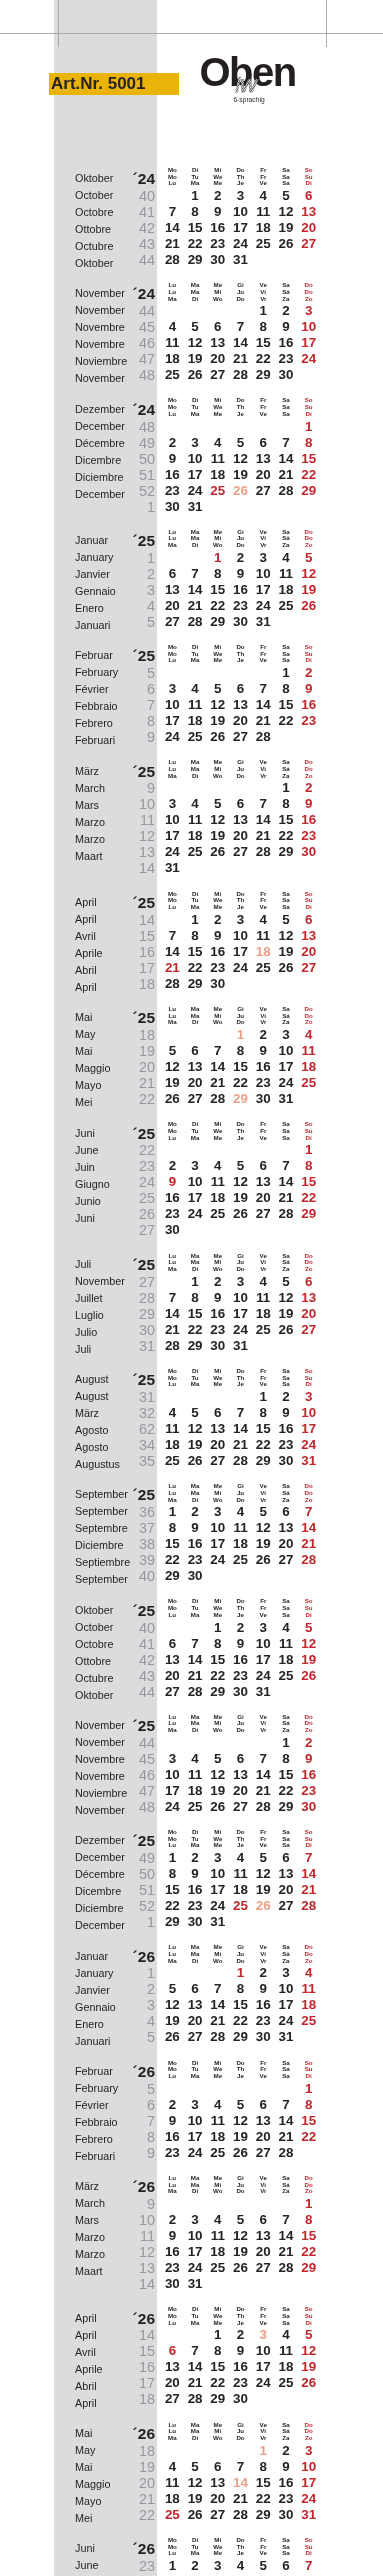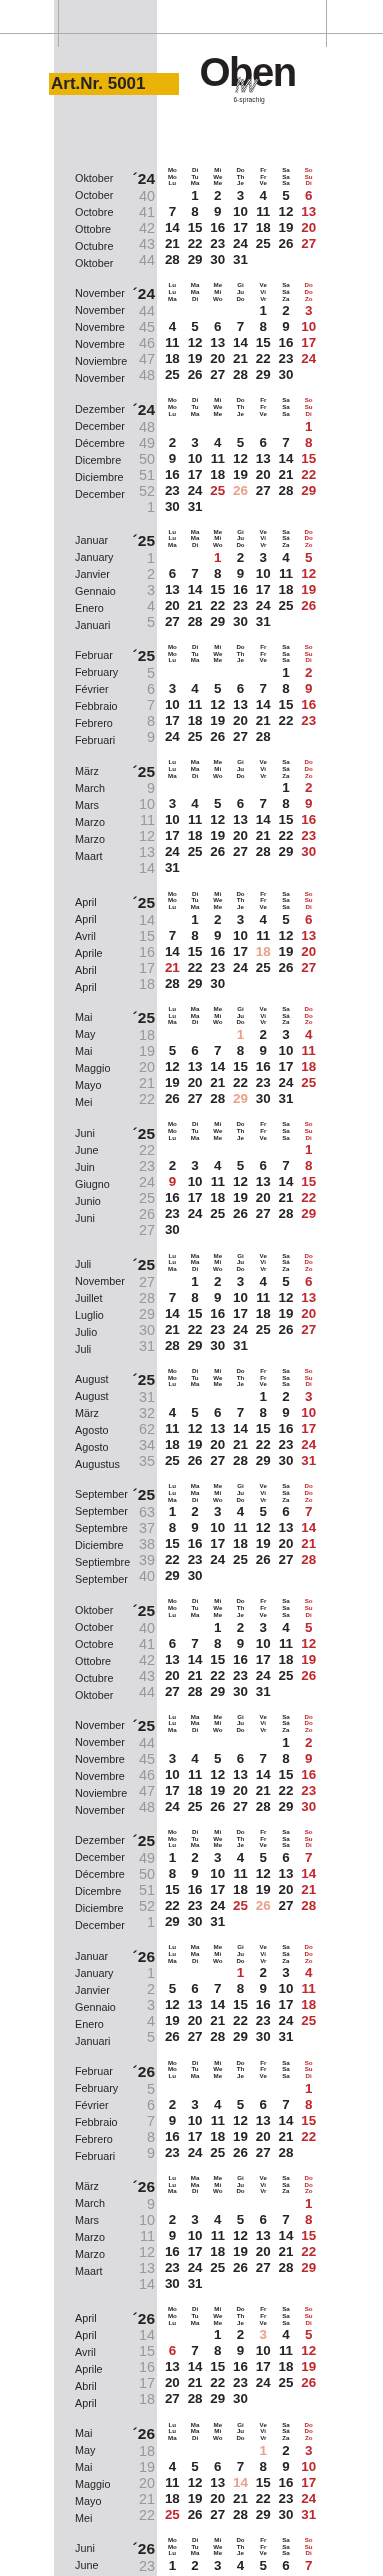--- a/index.html
+++ b/index.html
@@ -1258,21 +1258,21 @@
             <div>Sá</div>
             <div>Za</div>
           </div>
           <div class="hcell sun">
             <div>Do</div>
             <div>Do</div>
             <div>Zo</div>
           </div>
         </div>
         <div class="week-row">
-          <div class="wnum">63</div>
+          <div class="wnum">36</div>
           <div class="day">1</div>
           <div class="day">2</div>
           <div class="day">3</div>
           <div class="day">4</div>
           <div class="day">5</div>
           <div class="day">6</div>
           <div class="day sun">7</div>
         </div>
         <div class="week-row">
           <div class="wnum">37</div>

